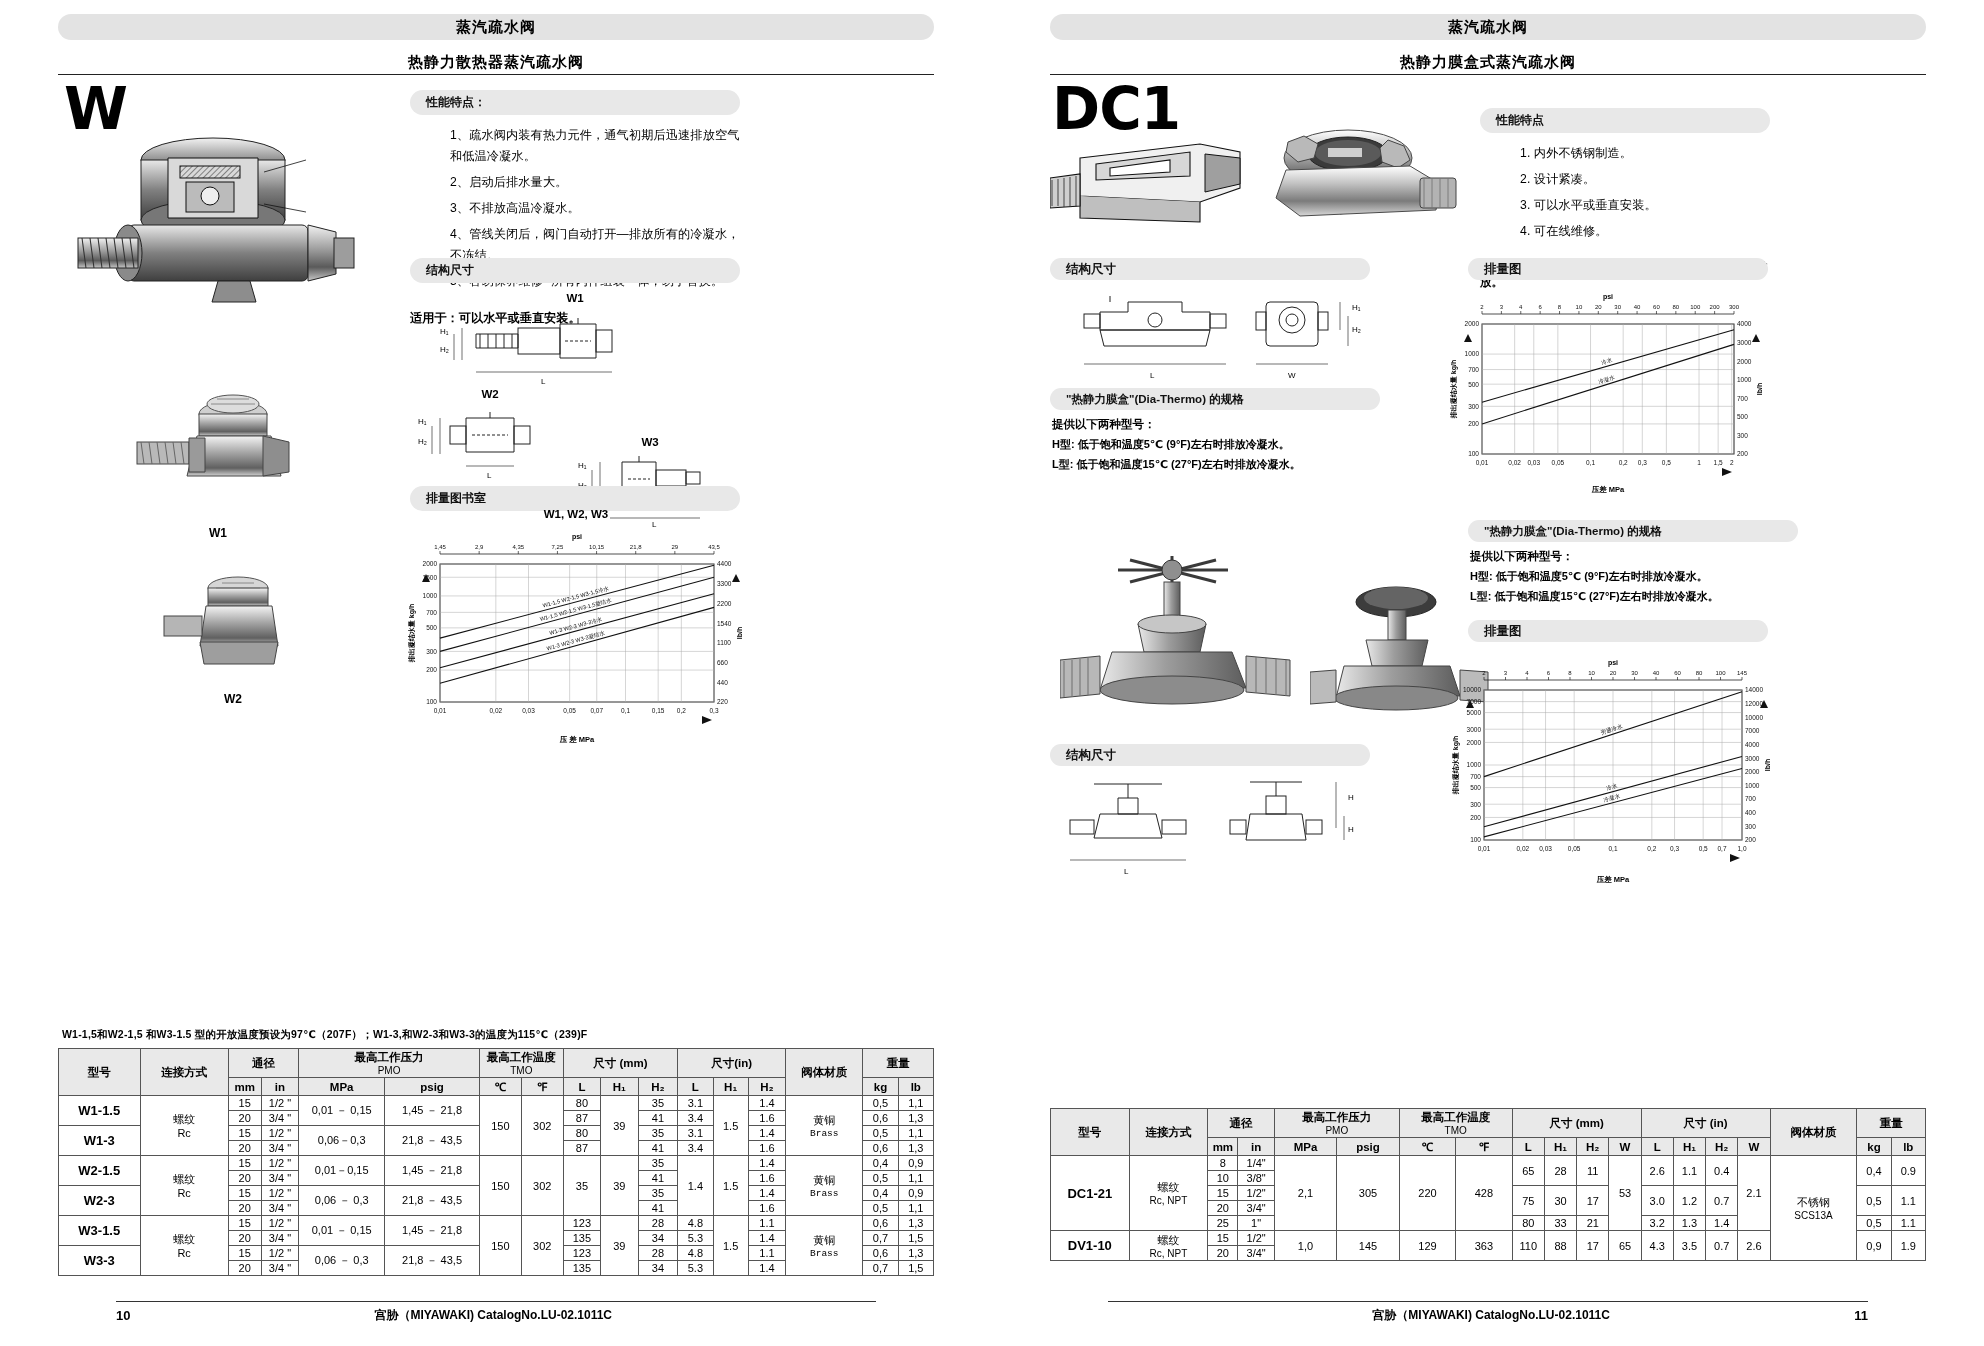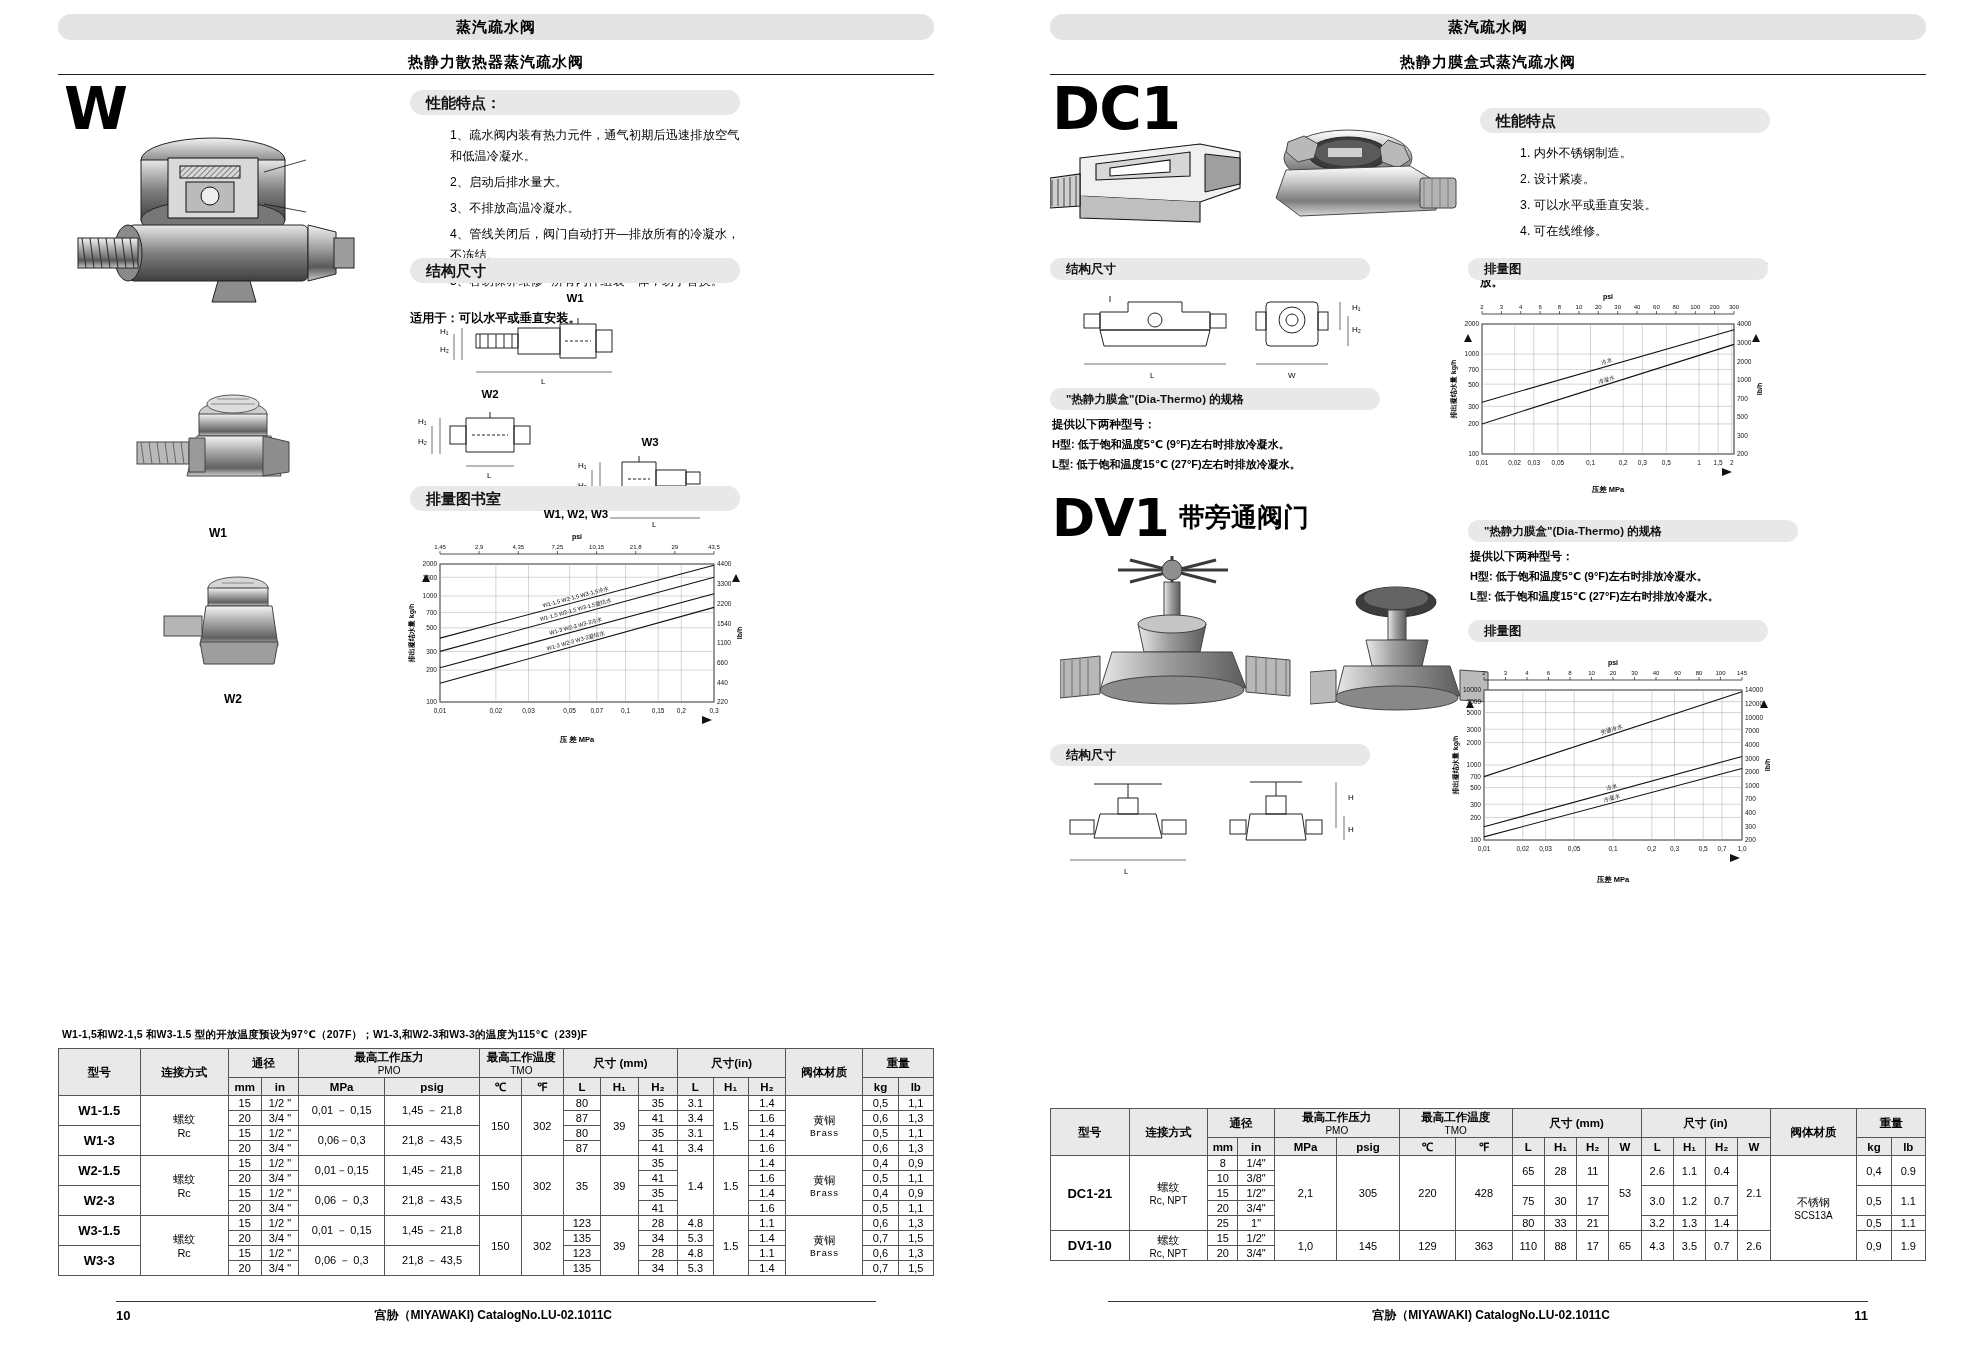--- a/index.html
+++ b/index.html
@@ -39,21 +39,21 @@
     border-bottom:1px solid #222;
   }
 
   
   .pill {
     background:#e8e8e8;
     border-radius:13px;
     height:25px;
     line-height:25px;
     padding-left:16px;
-    font-size:15px;
+    font-size:12px;
     font-weight:bold;
     color:#111;
   }
   .pill-sm { font-size:12.5px; height:22px; line-height:22px; border-radius:11px;}
 
   
   .bigmodel {
     font-size:58px;
     font-weight:bold;
     font-family:"DejaVu Sans",sans-serif;
@@ -826,24 +826,20 @@
           <text x="166" y="97.1583354215374" font-size="5.6" text-anchor="middle" fill="#111" transform="rotate(-17.5 166.0 100.2)">冷凝水</text>
           <text x="166" y="208" font-size="7.5" text-anchor="middle" font-weight="bold">压差 MPa</text>
           <text x="0" y="0" font-size="7" text-anchor="middle" font-weight="bold" transform="translate(14,105) rotate(-90)">排出凝结水量 kg/h</text>
           <text x="0" y="0" font-size="7" text-anchor="middle" font-weight="bold" transform="translate(320,105) rotate(-90)">lb/h</text>
           <path d="M22,58 l4,-8 l4,8 z" fill="#111"></path>
           <path d="M310,58 l4,-8 l4,8 z" fill="#111"></path>
           <path d="M280,192 l10,-4 l-10,-4 z" fill="#111"></path>
         </svg>
     </div>
 
-    <div style="position:absolute;left:2px;top:492px;">
-      <span class="bigmodel bigmodel-sm">DV1</span>
-      <span class="bigsuffix">带旁通阀门</span>
-    </div>
 
     <div class="photo" style="position:absolute;left:10px;top:548px;width:250px;height:185px;">
       <svg width="250" height="185" viewBox="0 0 250 185">
         <defs>
           <linearGradient id="sg2" x1="0" y1="0" x2="1" y2="0">
             <stop offset="0%" stop-color="#e9e9e9"></stop>
               <stop offset="45%" stop-color="#9d9d9d"></stop>
             <stop offset="100%" stop-color="#5d5d5d"></stop>
           </linearGradient>
         </defs>

